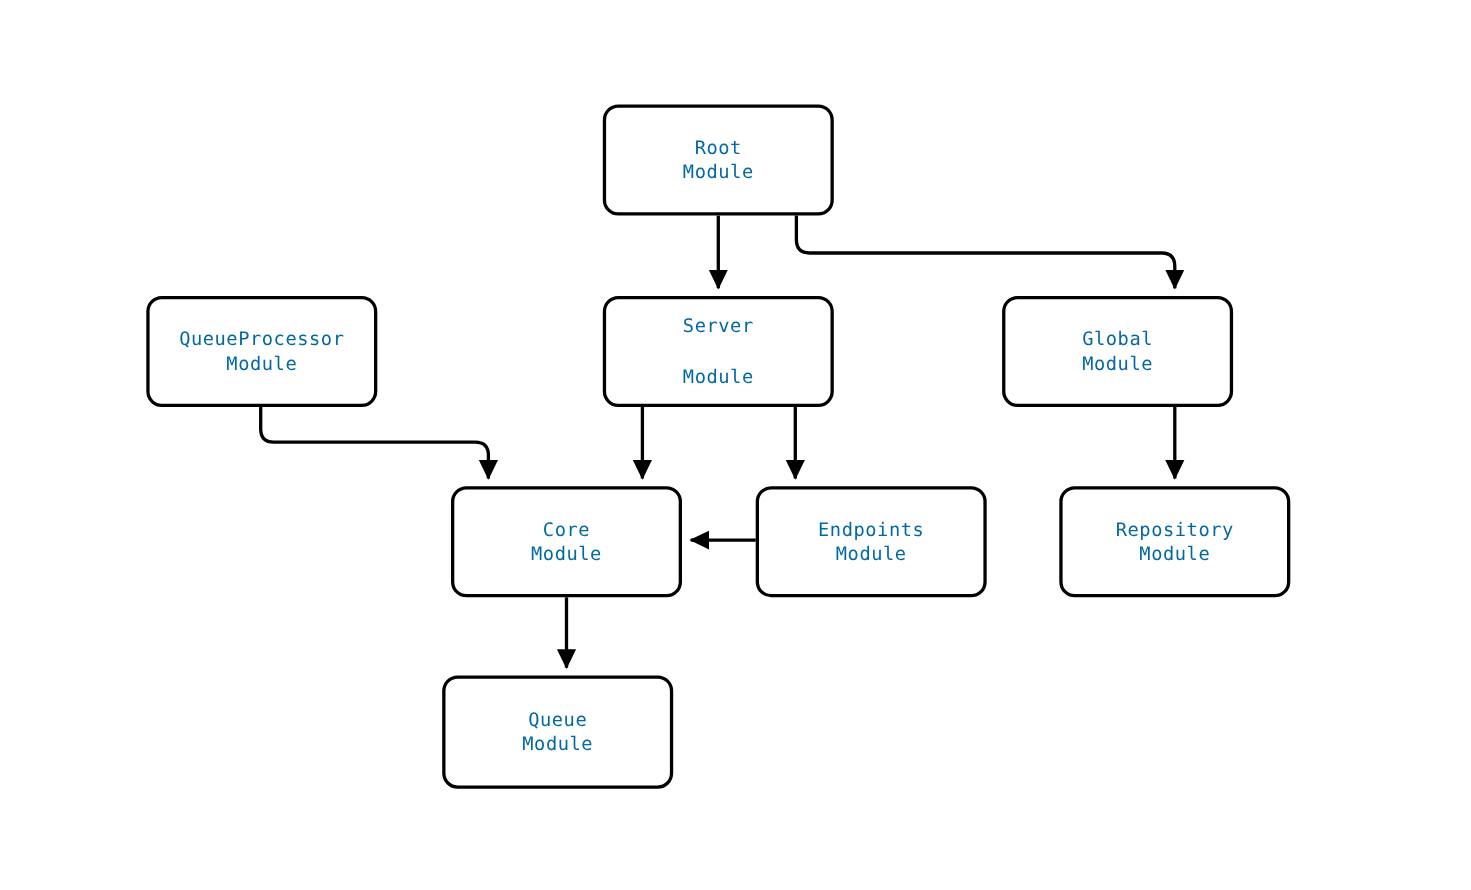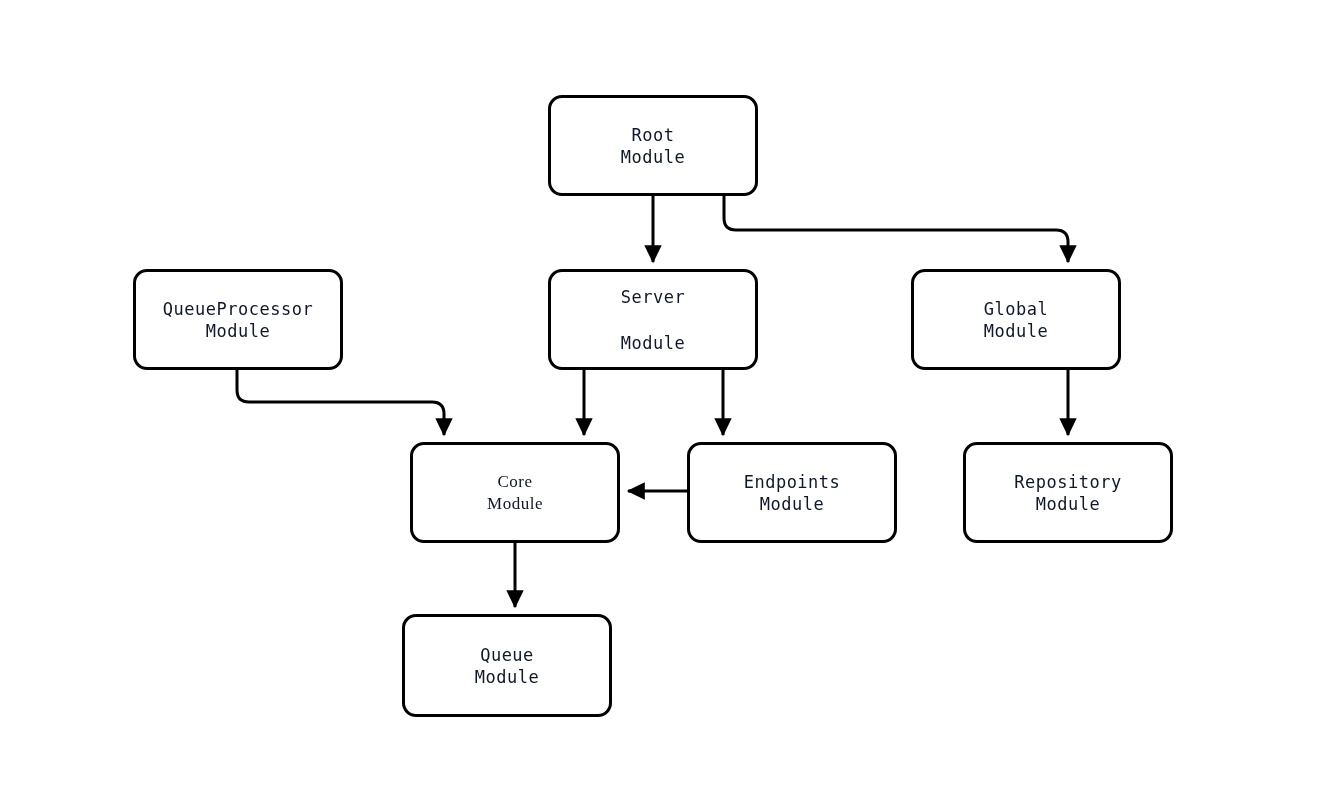--- a/index.html
+++ b/index.html
@@ -32,21 +32,21 @@
     position: absolute;
     box-sizing: border-box;
     background: #ffffff;
     border: 3px solid #000000;
     border-radius: 14px;
     display: flex;
     flex-direction: column;
     align-items: center;
     justify-content: center;
     text-align: center;
-    color: #0f172a;
+    color: #0369a1;
     font-family: "DejaVu Sans Mono", "Liberation Mono", monospace;
     font-size: 17px;
     line-height: 22px;
     letter-spacing: 0.5px;
     z-index: 2;
   }
   .node-line {
     display: block;
     white-space: pre;
   }
@@ -87,21 +87,21 @@
   <div class="node-box" style="left: 548px; top: 269px; width: 210px; height: 101px; gap: 24px;">
     <span class="node-line">Server</span>
     <span class="node-line">Module</span>
   </div>
 
   <div class="node-box" style="left: 911px; top: 269px; width: 210px; height: 101px;">
     <span class="node-line">Global</span>
     <span class="node-line">Module</span>
   </div>
 
-  <div class="node-box" style="left: 410px; top: 442px; width: 210px; height: 101px; font-family: Liberation Serif, serif;">
+  <div class="node-box" style="left: 410px; top: 442px; width: 210px; height: 101px;">
     <span class="node-line">Core</span>
     <span class="node-line">Module</span>
   </div>
 
   <div class="node-box" style="left: 687px; top: 442px; width: 210px; height: 101px;">
     <span class="node-line">Endpoints</span>
     <span class="node-line">Module</span>
   </div>
 
   <div class="node-box" style="left: 963px; top: 442px; width: 210px; height: 101px;">

